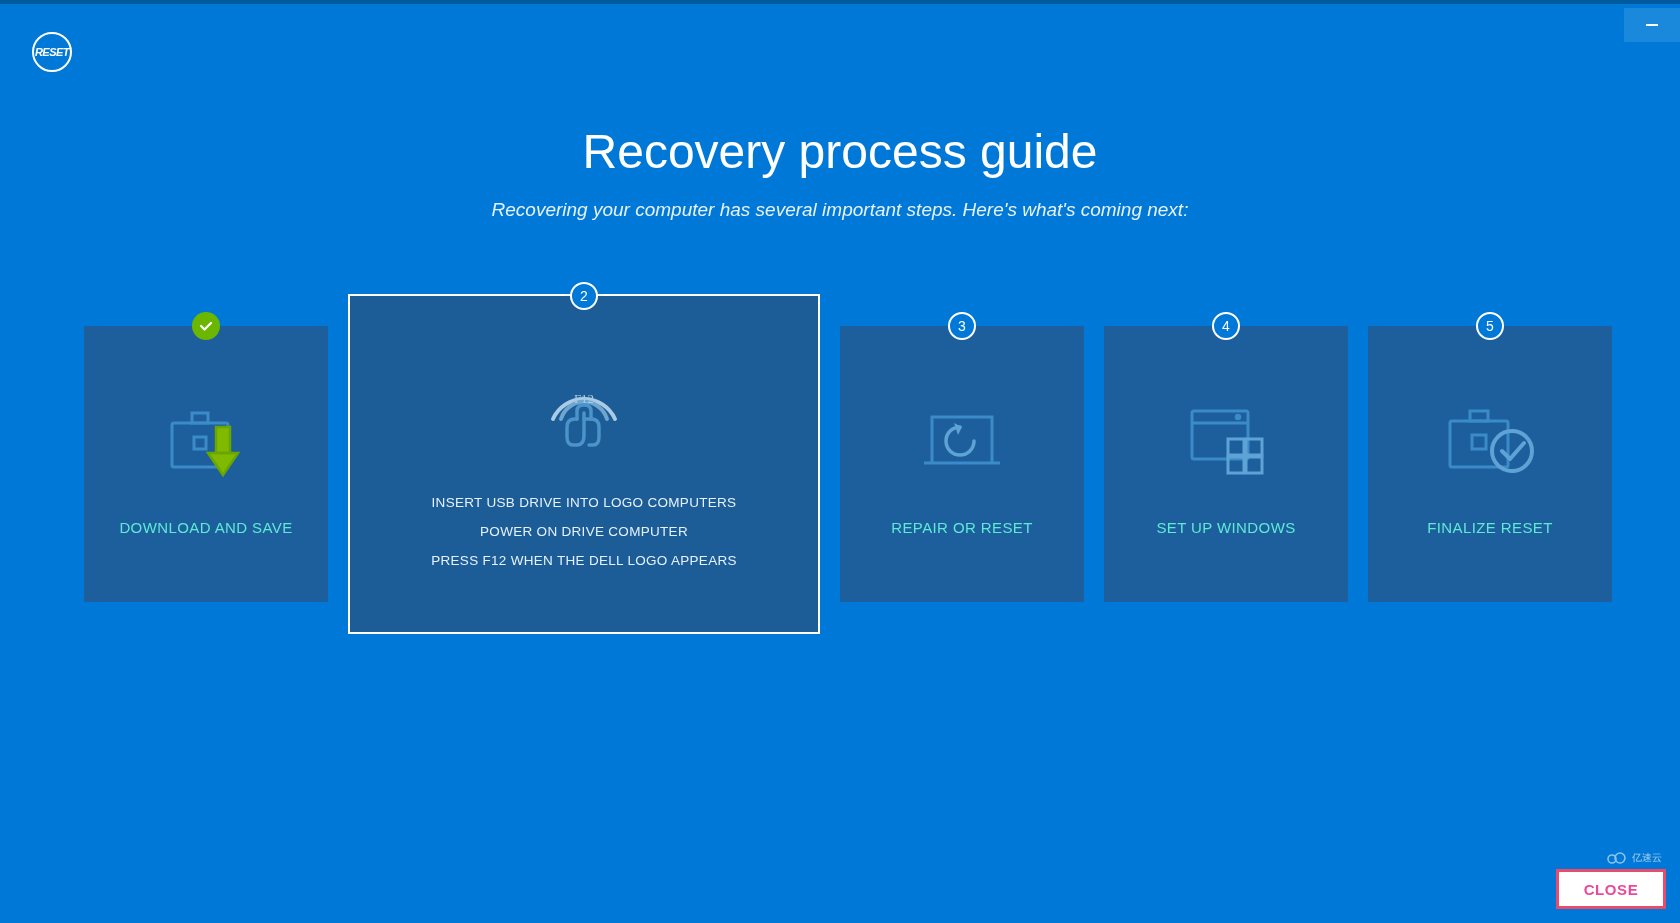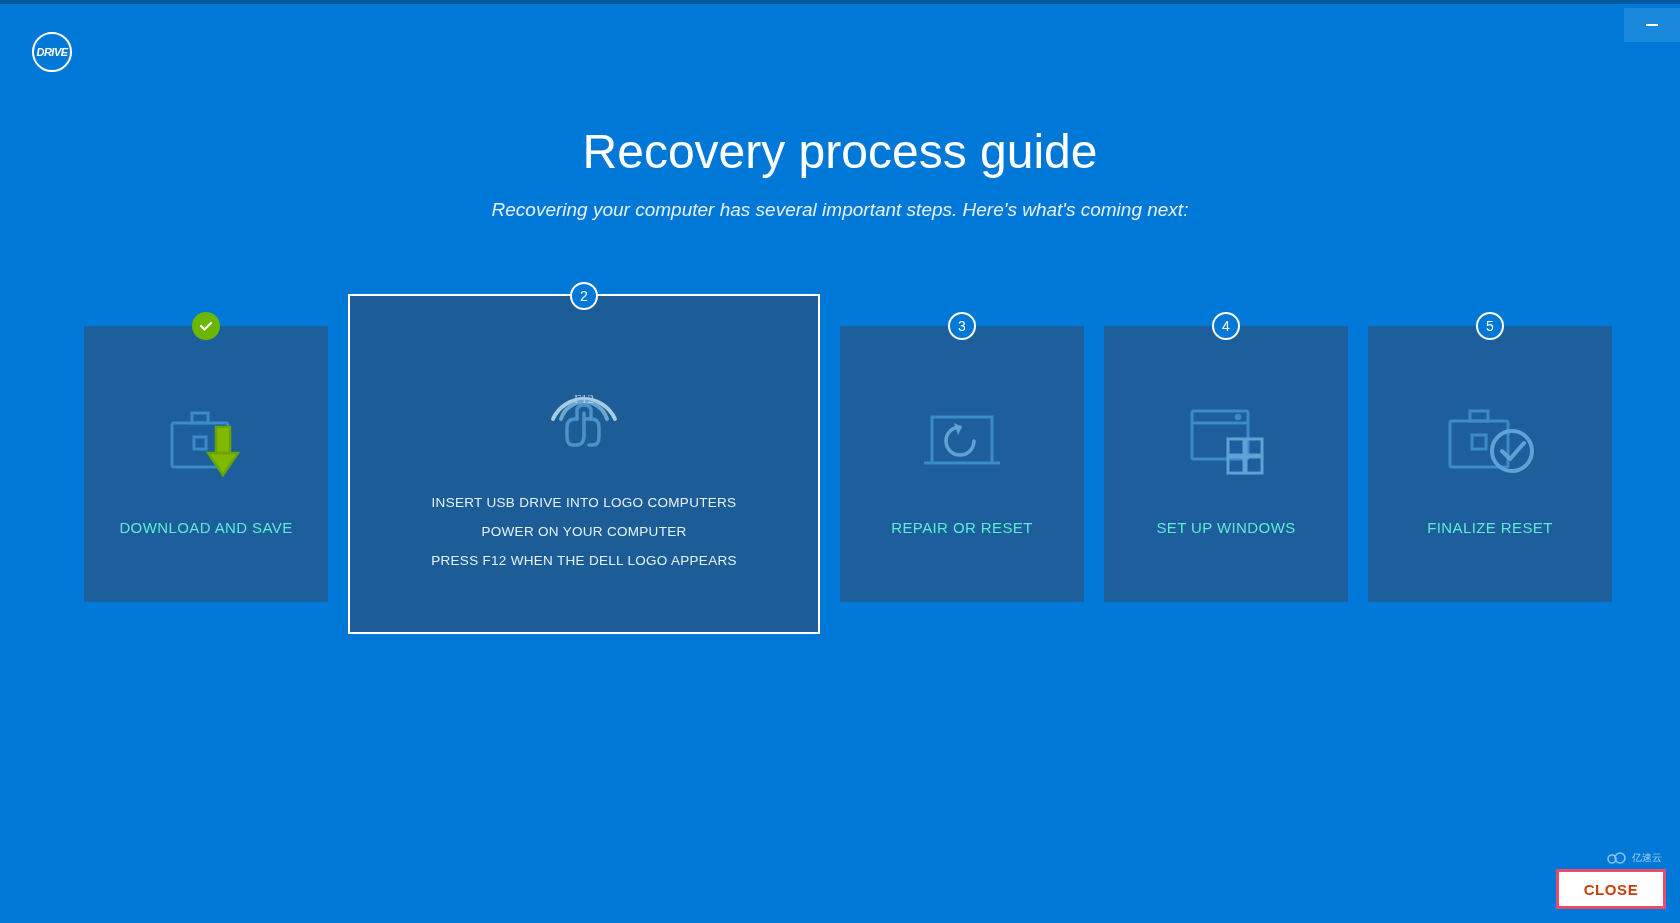--- a/index.html
+++ b/index.html
@@ -120,21 +120,21 @@
     font-size: 13.5px;
     color: #e6f2fb;
     letter-spacing: 0.3px;
     text-align: center;
   }
   .close-btn {
     position: absolute;
     right: 14px; bottom: 14px;
     width: 110px; height: 40px;
     background: #ffffff;
-    color: #c2410c;
+    color: #ec4899;
     font-size: 15px; font-weight: 600;
     letter-spacing: 0.6px;
     display: flex; align-items: center; justify-content: center;
     border: 3px solid #e94b6a;
     cursor: pointer;
   }
   .watermark {
     position: absolute;
     right: 18px; bottom: 58px;
     font-size: 10px; color: #cfe6f7; opacity: 0.8;
@@ -151,21 +151,21 @@
 
   <div class="titlebar">
     <div class="tb-btn">
       <svg width="14" height="14" viewBox="0 0 14 14">
         <rect x="1" y="6" width="12" height="2" fill="#ffffff"></rect>
       </svg>
     </div>
   </div>
 
   <div class="logo-ring">
-    <span>DRIVE</span>
+    <span>RESET</span>
   </div>
 
   <div class="content">
     <h1 class="page-title">Recovery process guide</h1>
     <p class="page-subtitle">Recovering your computer has several important steps. Here's what's coming next:</p>
   </div>
 
   <div class="cards">
 
     <div class="card small">
@@ -207,21 +207,21 @@
           <text x="55" y="42" text-anchor="middle" font-size="13" fill="#a9cbe4" font-family="Segoe UI">F12</text>
           <g fill="none" stroke="#4b93c8" stroke-width="3.5" stroke-linecap="round" stroke-linejoin="round">
             <path d="M55 52 L55 74 Q55 84 48 84 L44 84 Q38 84 38 76 L38 66 Q38 58 46 58 L48 58"></path>
             <path d="M55 58 L62 58 Q70 58 70 66 L70 76 Q70 84 64 84 L60 84"></path>
             <path d="M48 58 L48 50 Q48 44 55 44 Q62 44 62 50 L62 58"></path>
           </g>
         </svg>
       </div>
       <div class="card-lines">
         <div class="line">INSERT USB DRIVE INTO LOGO COMPUTERS</div>
-        <div class="line">POWER ON YOUR COMPUTER</div>
+        <div class="line">POWER ON DRIVE COMPUTER</div>
         <div class="line">PRESS F12 WHEN THE DELL LOGO APPEARS</div>
       </div>
     </div>
 
     <div class="card small">
       <div class="step-badge">
         <span>3</span>
       </div>
       <div class="card-icon">
         <svg width="96" height="96" viewBox="0 0 96 96">

